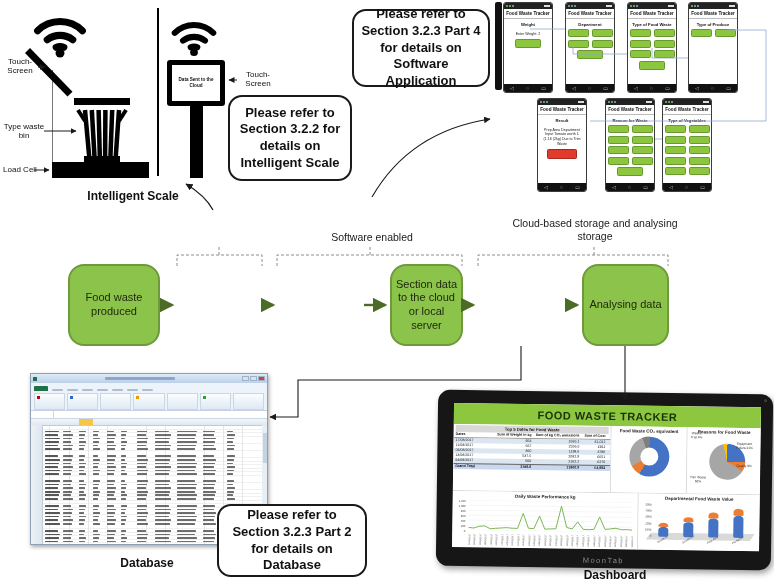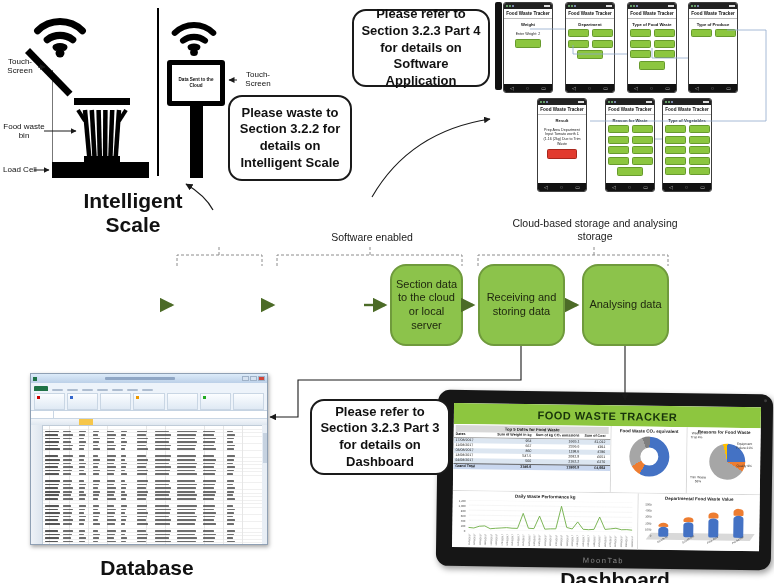--- a/index.html
+++ b/index.html
@@ -4,21 +4,21 @@
 <style>
   html,body{margin:0;padding:0;background:#fff;}
   #canvas{position:relative;width:774px;height:583px;background:#fff;overflow:hidden;
           font-family:"Liberation Sans",sans-serif;color:#111;}
   .abs{position:absolute;}
   
   .callout{position:absolute;background:#fff;border:2.5px solid #1a1a1a;border-radius:14px;
            display:flex;align-items:center;justify-content:center;text-align:center;
            font-size:13px;font-weight:600;line-height:1.28;padding:4px 6px;box-sizing:border-box;z-index:6;}
   
-  .seclabel{position:absolute;font-size:21px;font-weight:600;color:#111;text-align:center;z-index:3;}
+  .seclabel{position:absolute;font-size:12px;font-weight:600;color:#111;text-align:center;z-index:3;}
   .small-label{position:absolute;font-size:8px;line-height:1.15;color:#111;text-align:center;z-index:3;}
   
   .flowbox{position:absolute;top:264px;height:82px;background:#8cc34b;border:2px solid #6f9a3c;
            border-radius:16px;display:flex;align-items:center;justify-content:center;text-align:center;
            font-size:11px;line-height:1.25;color:#20290f;box-sizing:border-box;padding:3px;z-index:2;}
   .bracketlabel{position:absolute;font-size:10.5px;color:#1a1a1a;text-align:center;line-height:1.2;z-index:3;}
   
   .phone{position:absolute;background:#fff;border:1.2px solid #3c3c3c;border-radius:3px;
          box-sizing:border-box;display:flex;flex-direction:column;overflow:hidden;z-index:2;}
   .ph-status{height:6px;background:#222;display:flex;align-items:center;padding:0 2px;gap:1px;}
@@ -156,31 +156,31 @@
   <div class="blackbar" style="left:84px;top:156px;width:36px;height:8px;z-index:2"></div>
   <div class="blackbar" style="left:52px;top:162px;width:97px;height:16px;z-index:2"></div>
   <div class="blackbar" style="left:157px;top:8px;width:1.5px;height:168px;z-index:2"></div>
 
   <div id="kiosk">
     <div id="kiosk-screen">Data Sent to the Cloud</div>
   </div>
   <div class="blackbar" style="left:190px;top:106px;width:13px;height:72px;z-index:2"></div>
 
   <div class="small-label" style="left:0px;top:57px;width:40px;">Touch-Screen</div>
-  <div class="small-label" style="left:2px;top:122px;width:44px;">Food waste bin</div>
+  <div class="small-label" style="left:2px;top:122px;width:44px;">Type waste bin</div>
   <div class="small-label" style="left:0px;top:165px;width:40px;">Load Cell</div>
   <div class="small-label" style="left:238px;top:70px;width:40px;">Touch-Screen</div>
   <div class="seclabel" style="left:66px;top:189px;width:134px;">Intelligent Scale</div>
 
   <div class="callout" style="left:352px;top:9px;width:138px;height:78px;">Please refer to Section 3.2.3 Part 4 for details on Software Application</div>
-  <div class="callout" style="left:228px;top:95px;width:124px;height:86px;">Please waste to Section 3.2.2 for details on Intelligent Scale</div>
-  <div class="callout" style="left:310px;top:399px;width:140px;height:76px;">Please refer to Section 3.2.3 Part 3 for details on Dashboard</div>
-
+  <div class="callout" style="left:228px;top:95px;width:124px;height:86px;">Please refer to Section 3.2.2 for details on Intelligent Scale</div>
+  <div class="callout" style="left:217px;top:504px;width:150px;height:73px;">Please refer to Section 3.2.3 Part 2 for details on Database</div>
+
+  <div class="flowbox" style="left:68px;width:92px;">Food waste produced</div>
   <div class="flowbox" style="left:390px;width:73px;">Section data to the cloud or local server</div>
-  <div class="flowbox" style="left:478px;width:87px;">Receiving and storing data</div>
   <div class="flowbox" style="left:582px;width:87px;">Analysing data</div>
 
   <div class="bracketlabel" style="left:322px;top:231px;width:100px;">Software enabled</div>
   <div class="bracketlabel" style="left:500px;top:217px;width:190px;">Cloud-based storage and analysing storage</div>
 
   <div class="abs" style="left:495px;top:2px;width:7px;height:88px;background:#111;border-radius:2px;z-index:2"></div>
   <div id="phones">
       <div class="phone" style="left: 503px; top: 2px; width: 50px; height: 91px;">
         <div class="ph-status">
           <span class="ph-dot"></span>

